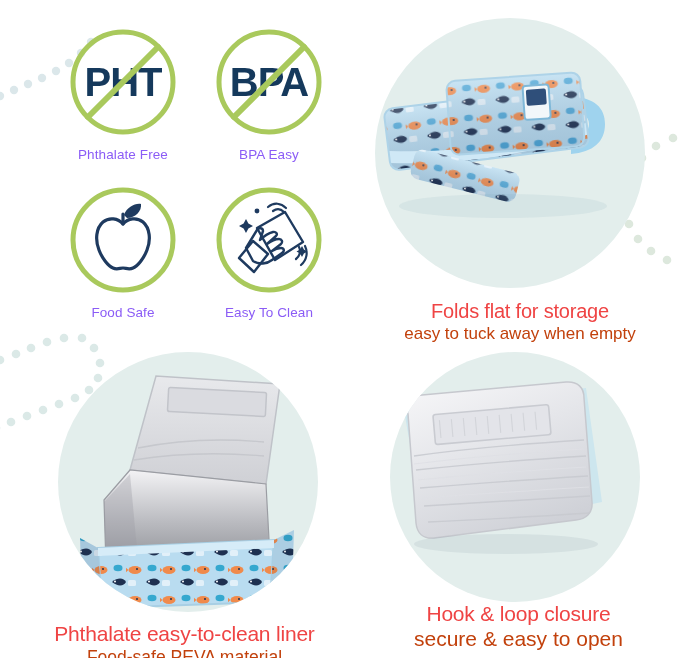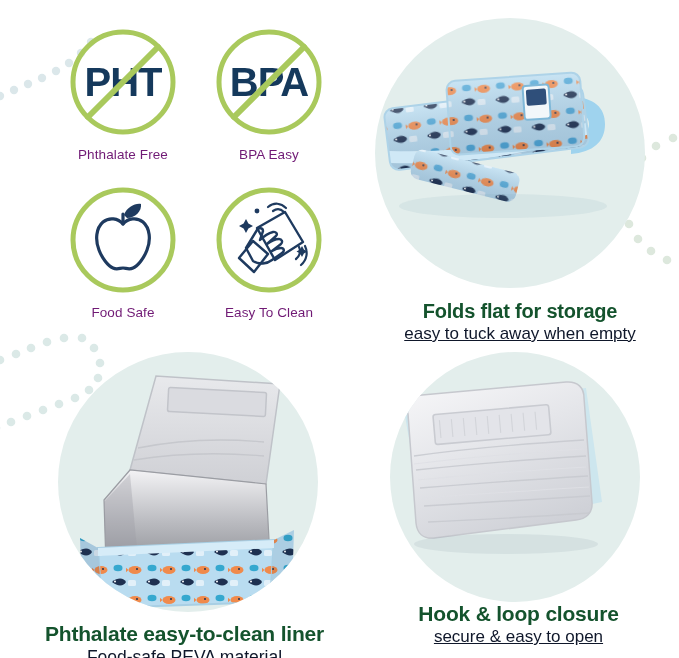--- a/index.html
+++ b/index.html
@@ -27,46 +27,45 @@
     grid-template-rows:repeat(2, 158px);
     column-gap:12px;
   }
   .badge { display:flex; flex-direction:column; align-items:center; }
   .badge-circle {
     width:112px; height:112px; position:relative;
   }
   .badge-label {
     margin-top:9px;
     font-size:13.5px;
-    color:#701a75;
+    color:#8b5cf6;
     letter-spacing:.1px;
     text-align:right;
     white-space:nowrap;
   }
 
   
   .quad { position:absolute; }
   .photo-circle {
     position:relative;
     border-radius:50%;
     background:#e3eeec;
     overflow:hidden;
   }
   .cap { text-align:center; }
   .cap-title {
-    font-weight:bold;
-    color:#14532d;
+    font-weight:normal;
+    color:#ef4444;
     letter-spacing:-.2px;
     white-space:nowrap;
   }
   .cap-sub {
-    color:#0f172a;
+    color:#c2410c;
     margin-top:1px;
     white-space:nowrap;
-    text-decoration:underline;
   }
 
   
   #q-folds { left:349px; top:18px; width:330px; }
   #q-folds .photo-circle { width:270px; height:270px; margin:0 auto 0 26px; }
   #q-folds .cap { margin-top:12px; margin-left:12px; }
   #q-folds .cap-title { font-size:20px; }
   #q-folds .cap-sub { font-size:17px; }
 
   
@@ -74,21 +73,21 @@
   #q-liner .photo-circle { width:260px; height:260px; margin:0 auto 0 50px; }
   #q-liner .cap { margin-top:10px; margin-left:8px; }
   #q-liner .cap-title { font-size:21px; }
   #q-liner .cap-sub { font-size:17.5px; }
 
   
   #q-hook { left:352px; top:352px; width:327px; }
   #q-hook .photo-circle { width:250px; height:250px; margin:0 auto 0 38px; }
   #q-hook .cap { margin-left:6px; }
   #q-hook .cap-title { font-size:21px; }
-  #q-hook .cap-sub { font-size:17px; }
+  #q-hook .cap-sub { font-size:21px; }
 </style>
 </head>
 <body>
 
 <div class="page">
 
   <svg class="deco deco-tl" width="110" height="95">
     <g fill="#dbe7ea">
       <circle cx="6" cy="78" r="4.2"></circle>
       <circle cx="20" cy="72" r="4.2"></circle>

